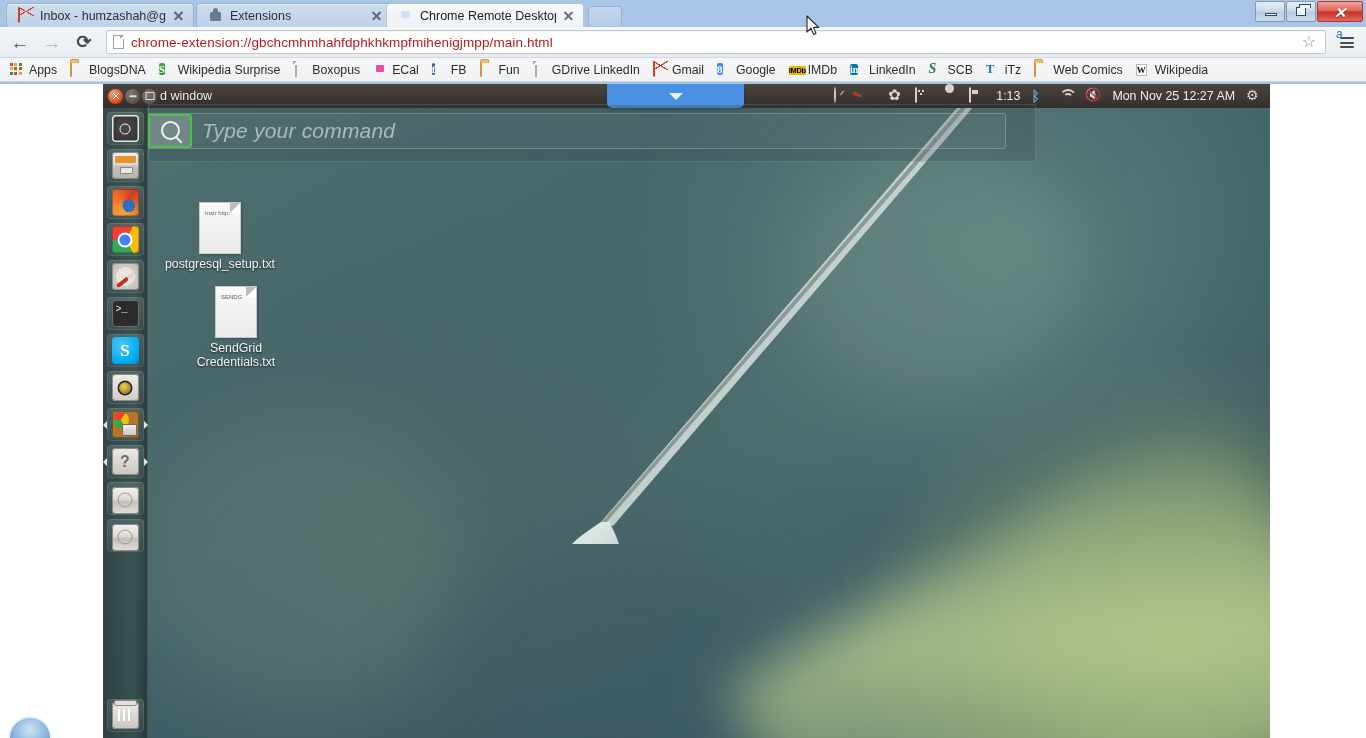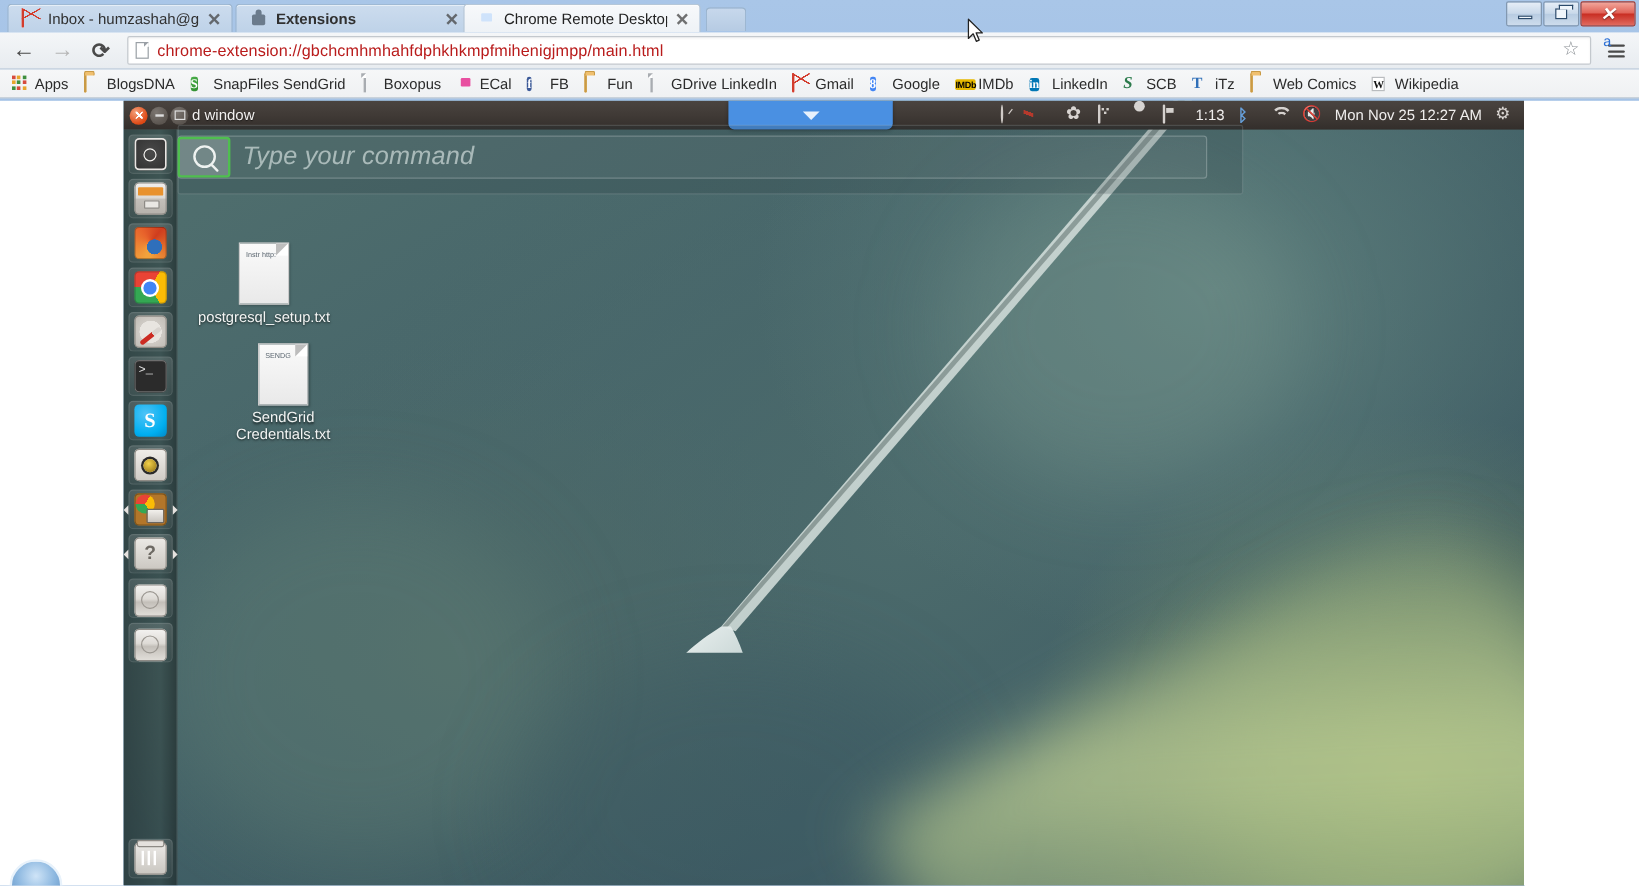--- a/index.html
+++ b/index.html
@@ -507,21 +507,21 @@
 
 <div id="app">
   <div class="win-frame">
 
     <div class="tabstrip">
       <div class="tab" style="left:6px; width:188px;">
         <span class="favicon"><span class="fav-gmail"></span></span>
         <span class="tab-title">Inbox - humzashah@gma</span>
         <span class="tab-close"></span>
       </div>
-      <div class="tab" style="left:196px; width:196px;font-weight:bold;">
+      <div class="tab" style="left:196px; width:196px;">
         <span class="favicon"><span class="fav-ext"></span></span>
         <span class="tab-title">Extensions</span>
         <span class="tab-close"></span>
       </div>
       <div class="tab active" style="left:386px; width:198px;">
         <span class="favicon"><span class="fav-crd"></span></span>
         <span class="tab-title">Chrome Remote Desktop</span>
         <span class="tab-close"></span>
       </div>
       <div class="newtab" style="left:588px;"></div>
@@ -578,21 +578,21 @@
             </span>
           </span>
         <span>Apps</span>
       </div>
       <div class="bm">
         <span class="bm-ico"><span class="ico-folder"></span></span>
         <span>BlogsDNA</span>
       </div>
       <div class="bm">
         <span class="bm-ico"><span class="ico-snap">S</span></span>
-        <span>SnapFiles SendGrid</span>
+        <span>Wikipedia Surprise</span>
       </div>
       <div class="bm">
         <span class="bm-ico"><span class="ico-doc"></span></span>
         <span>Boxopus</span>
       </div>
       <div class="bm">
         <span class="bm-ico"><span class="ico-ecal"></span></span>
         <span>ECal</span>
       </div>
       <div class="bm">

